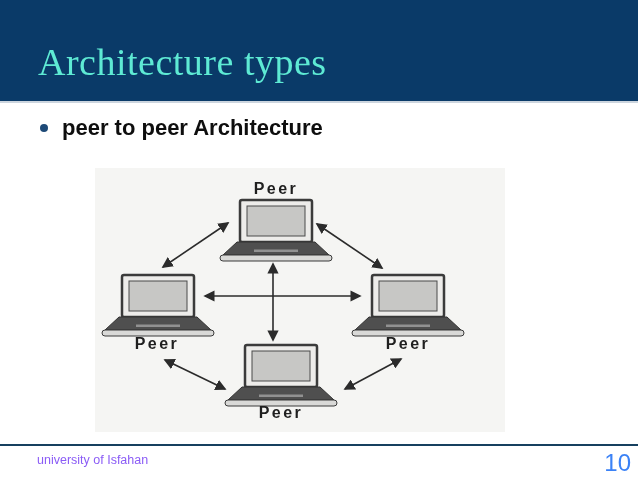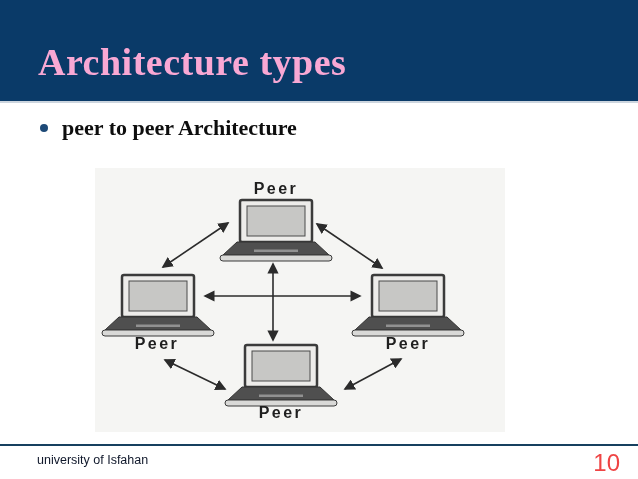--- a/index.html
+++ b/index.html
@@ -14,38 +14,38 @@
   .header{
     position:absolute;left:0;top:0;
     width:638px;height:103px;
     background:#0a3a68;
     border-bottom:2px solid #ccd5de;
     box-sizing:border-box;
   }
   .header-title{
     position:absolute;left:38px;top:40px;
     font-family:"Liberation Serif",serif;
-    font-size:38px;font-weight:700;
-    color:#f9a8d4;
+    font-size:38px;font-weight:400;
+    color:#5eead4;
     letter-spacing:0.5px;
     white-space:nowrap;
   }
   
   .bullet-row{
     position:absolute;left:40px;top:115px;
     display:flex;align-items:center;
   }
   .bullet-dot{
     width:8px;height:8px;border-radius:50%;
     background:#1d4a77;
     margin-right:14px;
     flex:0 0 auto;
   }
   .bullet-text{
-    font-family:Liberation Serif, serif;
+    font-family:Liberation Sans, sans-serif;
     font-size:22px;font-weight:700;
     color:#0e0e0e;
     white-space:nowrap;
   }
   
   .diagram{
     position:absolute;left:95px;top:168px;
     width:410px;height:264px;
     background:#f5f5f3;
     text-align:center;
@@ -58,26 +58,26 @@
     fill:#1f1f1f;
   }
   
   .footer-line{
     position:absolute;left:0;top:444px;
     width:638px;height:2px;
     background:#16405f;
   }
   .footer-text{
     position:absolute;left:37px;top:453px;
-    font-size:12.5px;color:#0f172a;
+    font-size:12.5px;color:#8b5cf6;
     white-space:nowrap;
   }
   .page-number{
-    position:absolute;right:18px;top:449px;
-    font-size:24px;color:#ef4444;
+    position:absolute;right:7px;top:449px;
+    font-size:24px;color:#3b82f6;
     white-space:nowrap;
   }
 </style>
 </head>
 <body>
 
 <div class="slide">
 
   <div class="header">
     <div class="header-title">Architecture types</div>

